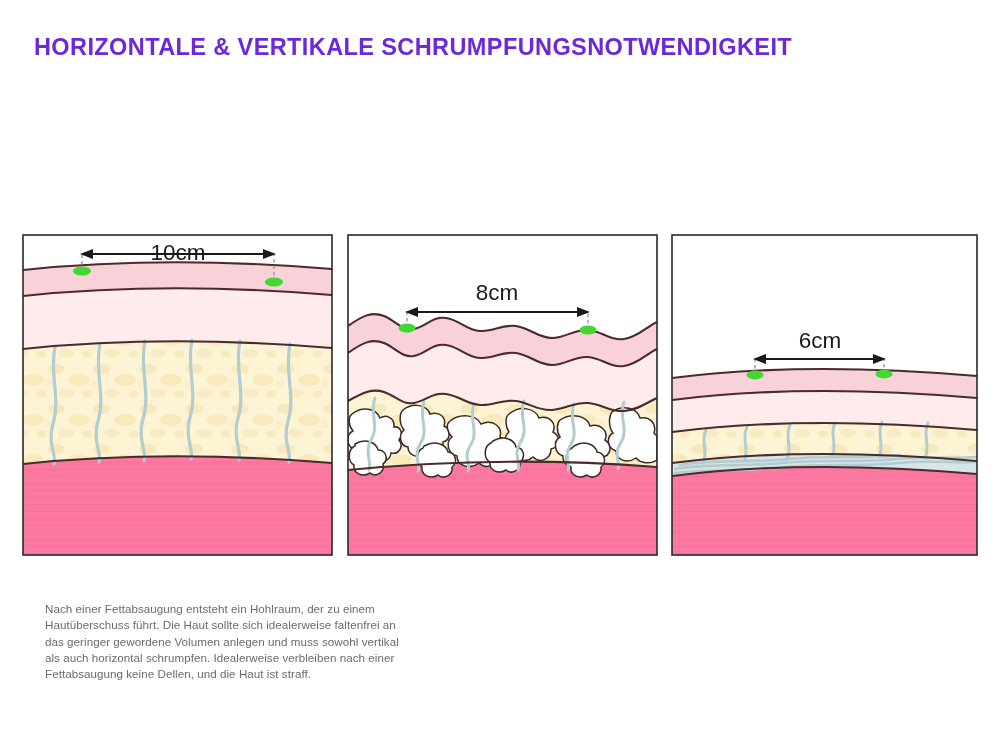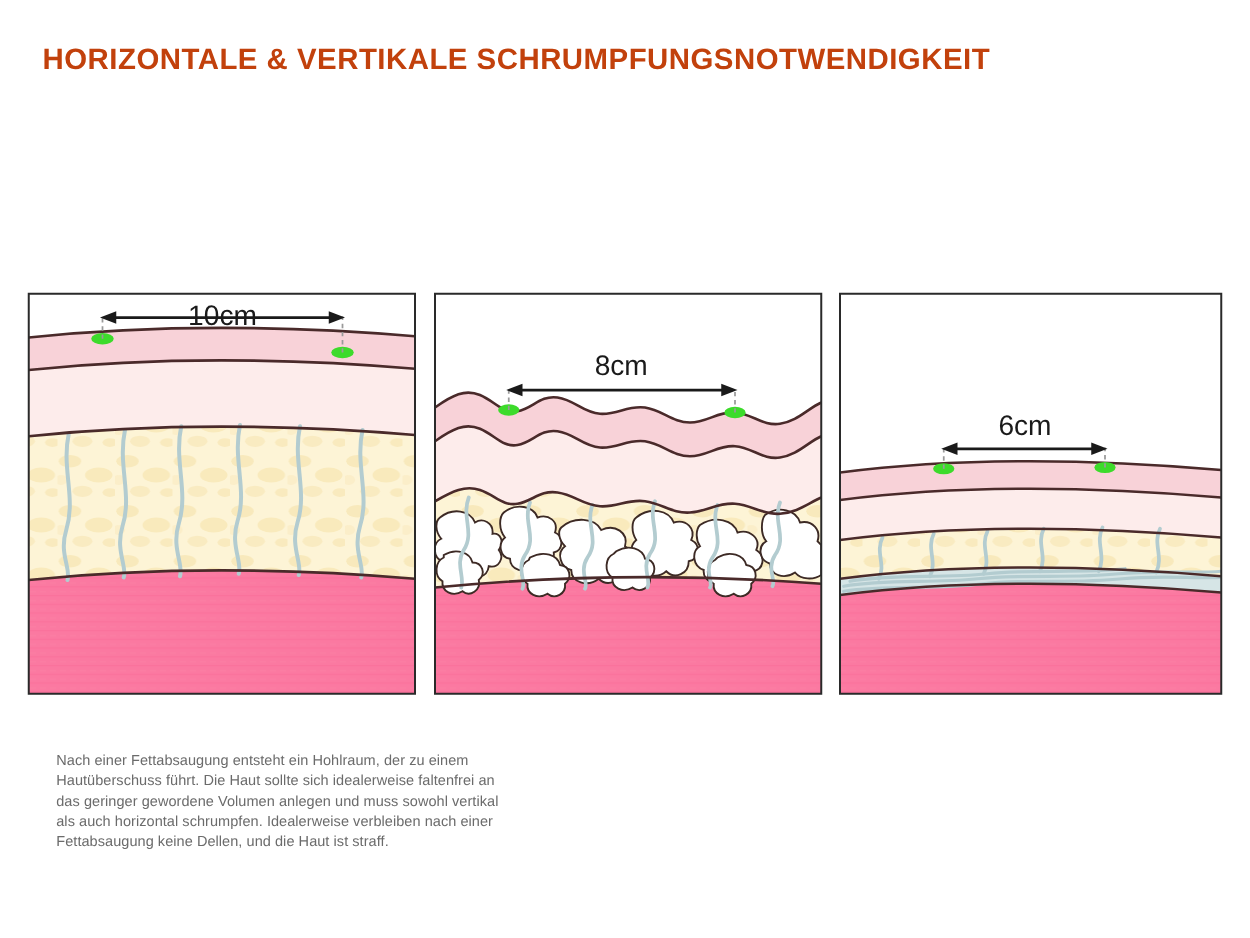--- a/index.html
+++ b/index.html
@@ -14,21 +14,21 @@
     overflow: hidden;
     font-family: "Liberation Sans", sans-serif;
   }
   #page-title {
     position: absolute;
     left: 34px;
     top: 34px;
     font-size: 23.5px;
     font-weight: bold;
     letter-spacing: 0.4px;
-    color: #c2410c;
+    color: #6d28d9;
     white-space: nowrap;
     font-family: "Liberation Sans", sans-serif;
   }
   #panels {
     position: absolute;
     left: 0;
     top: 0;
     width: 976px;
     height: 750px;
   }

